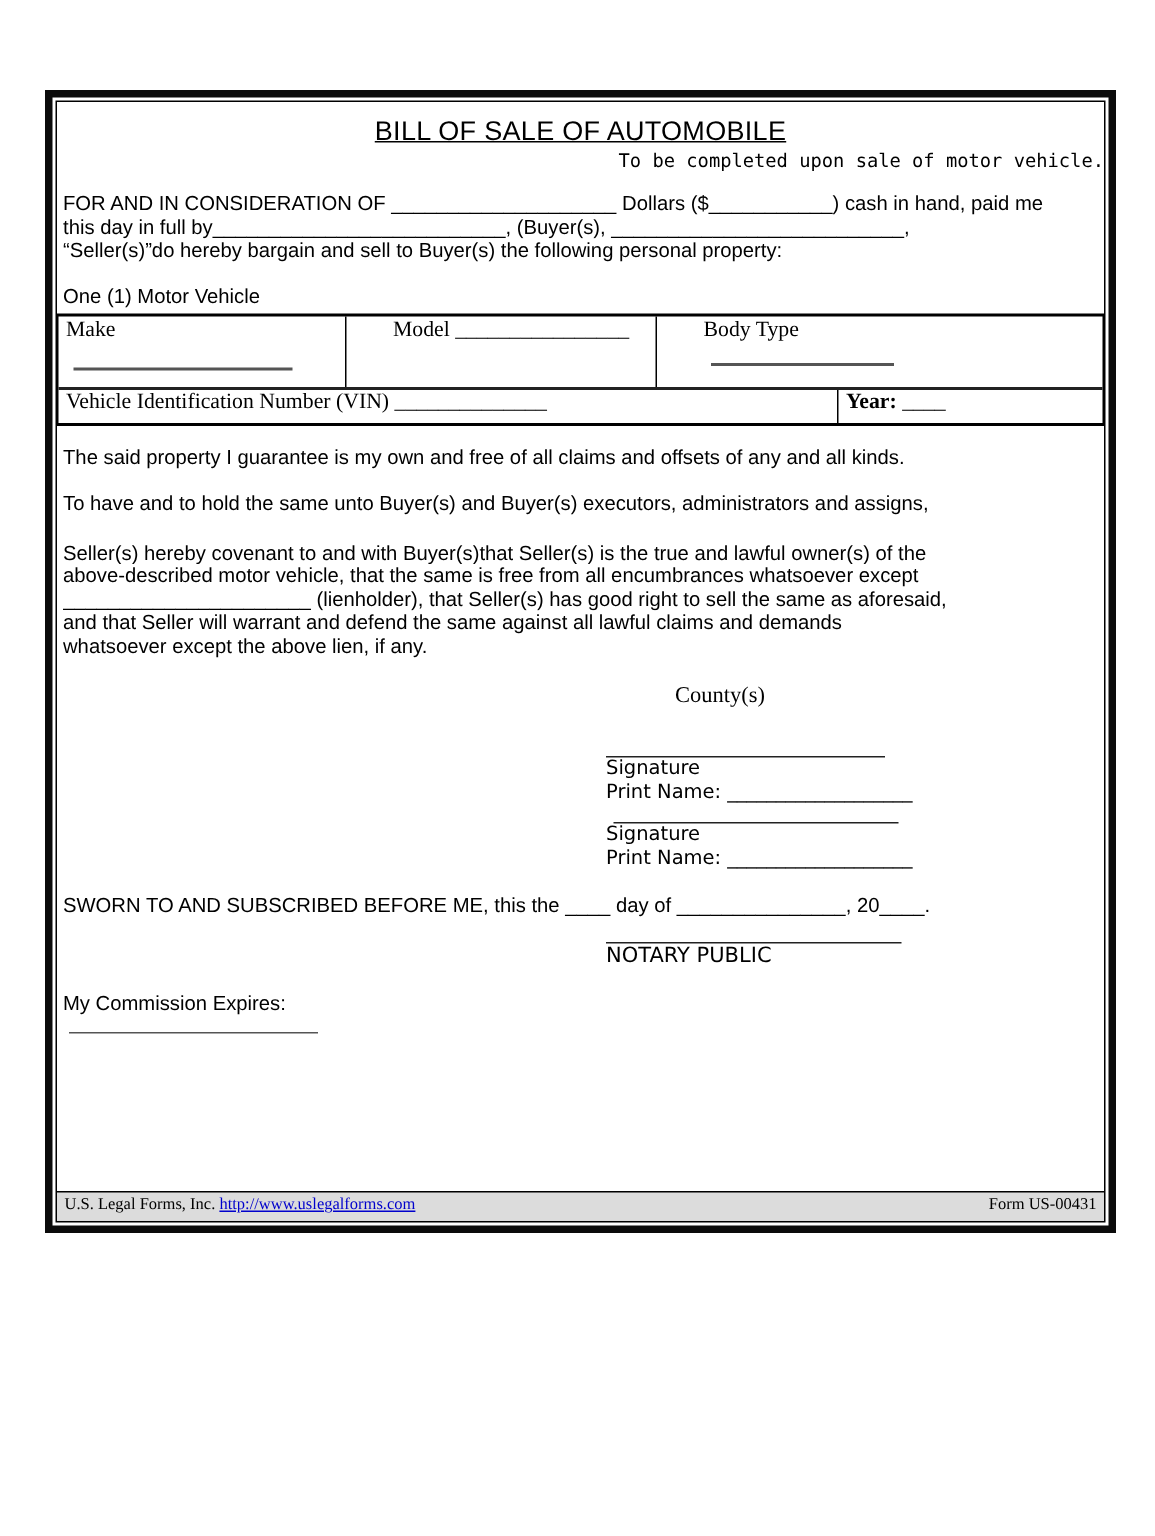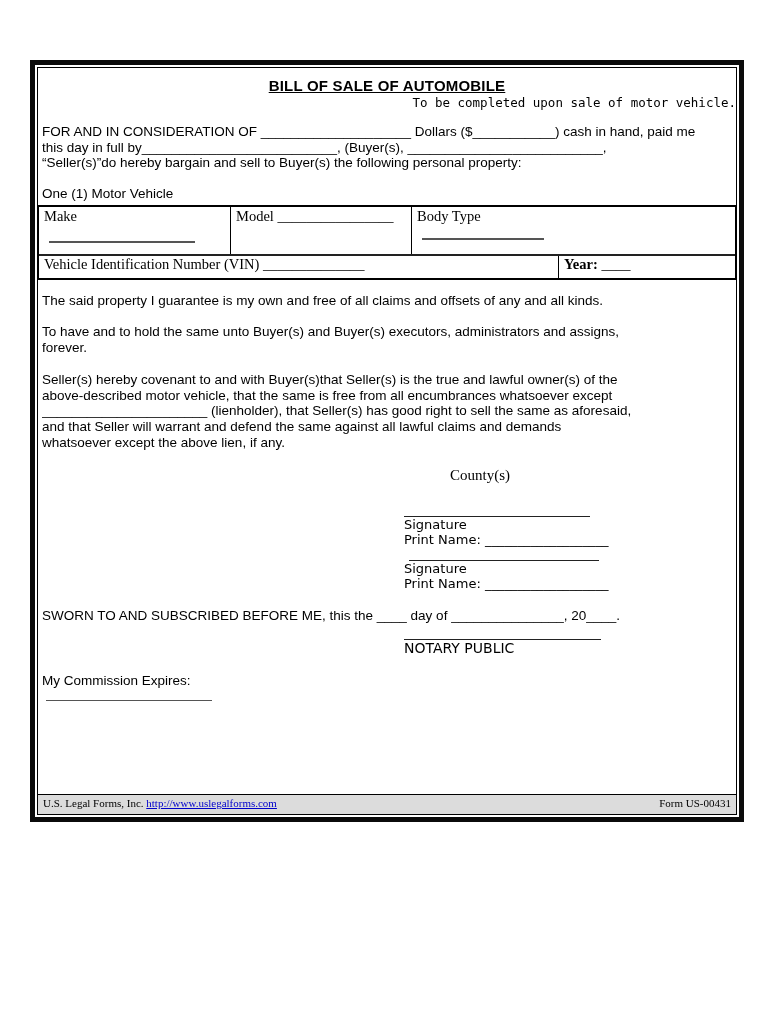--- a/index.html
+++ b/index.html
@@ -18,21 +18,21 @@
   }
   .inner {
     width: 100%; height: 100%;
     border: 1px solid #000;
     display: flex; flex-direction: column;
     overflow: hidden;
   }
   
   .title-block { text-align: center; padding: 9px 0 2px 0; }
   .doc-title {
-    font-size: 15px; font-weight: bold;
+    font-size: 18px; font-weight: normal;
     text-decoration: underline; letter-spacing: .2px;
   }
   .doc-subtitle {
     font-family: "DejaVu Sans Mono", monospace;
     font-size: 12.5px; margin-top: 1px; text-align: right;
   }
   
   .header-bar {
     display: flex; margin-top: 3px;
     background: #d6d6d6;
@@ -56,21 +56,21 @@
   .p-guarantee { margin-top: 13px; }
   .p-tohave { margin-top: 15px; }
   .p-covenant { margin-top: 17px; }
   
   .veh-table {
     margin-top: 4px;
     border-top: 2px solid #000; border-bottom: 2px solid #000;
     border-left: 1px solid #000; border-right: 1px solid #000;
     font-family: "Liberation Serif", serif; font-size: 14.5px;
   }
-  .veh-row1 { display: flex; height: 49px; border-bottom: 2px solid #222; }
+  .veh-row1 { display: flex; height: 49px; border-bottom: 2px solid #222; gap: 26px; }
   .veh-row2 { display: flex; height: 22px; justify-content: center; }
   .cell { padding: 2px 5px; }
   .cell-make  { width: 192px; border-right: 1px solid #000; }
   .cell-model { width: 181px; border-right: 1px solid #000; }
   .cell-body  { flex: 1; }
   .cell-vin   { flex: 1; border-right: 1px solid #000; padding-top: 1px; }
   .cell-year  { width: 176px; padding-top: 1px; }
   .year-word { font-weight: bold; }
   .fill-line { border-bottom: 2px solid #555; height: 0; }
   .make-line { width: 146px; margin: 16px 0 0 5px; }
@@ -143,21 +143,20 @@
           <div class="cell cell-year">
             <span class="year-word">Year:</span><span> ____</span>
           </div>
         </div>
       </div>
 
       <div class="para p-guarantee">The said property I guarantee is my own and free of all claims and offsets of any and all kinds.</div>
 
       <div class="para p-tohave">
         <div class="line">To have and to hold the same unto Buyer(s) and Buyer(s) executors, administrators and assigns,</div>
-        <div class="line">forever.</div>
       </div>
 
       <div class="para p-covenant">
         <div class="line">Seller(s) hereby covenant to and with Buyer(s)that Seller(s) is the true and lawful owner(s) of the</div>
         <div class="line">above-described motor vehicle, that the same is free from all encumbrances whatsoever except</div>
         <div class="line">______________________ (lienholder), that Seller(s) has good right to sell the same as aforesaid,</div>
         <div class="line">and that Seller will warrant and defend the same against all lawful claims and demands</div>
         <div class="line">whatsoever except the above lien, if any.</div>
       </div>
 

